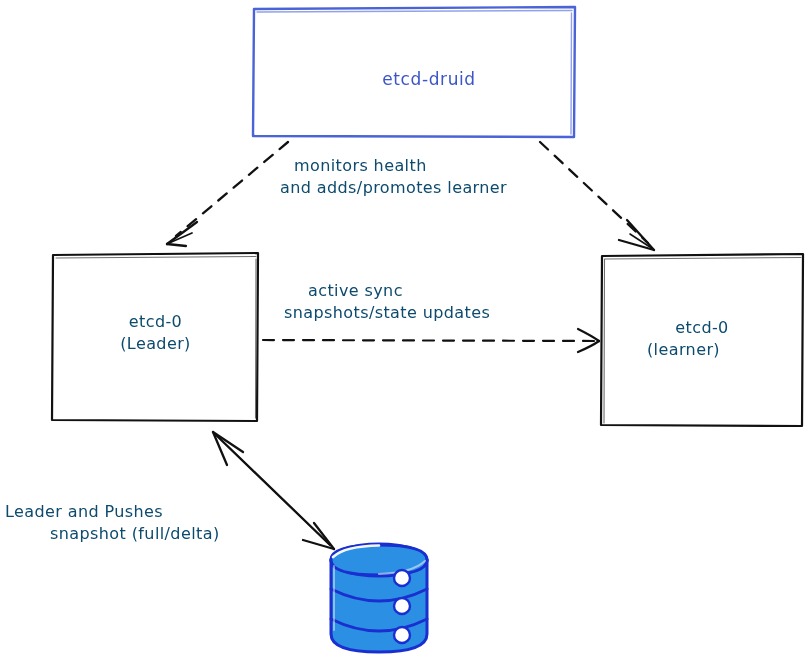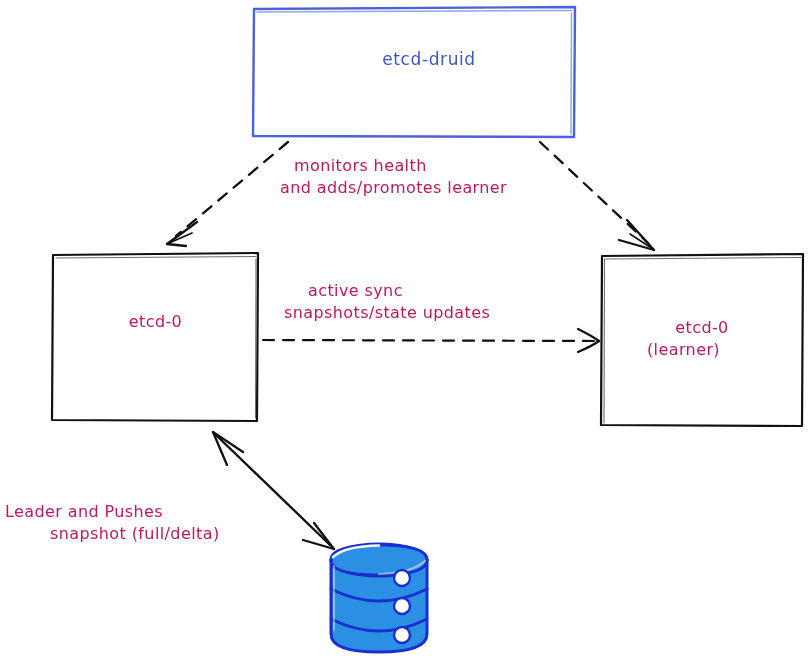--- a/index.html
+++ b/index.html
@@ -24,21 +24,21 @@
     top: 0;
     width: 811px;
     height: 657px;
     overflow: visible;
   }
   .hand-text {
     position: absolute;
     font-family: "DejaVu Sans", sans-serif;
     font-size: 16px;
     line-height: 21px;
-    color: #be185d;
+    color: #0c4a6e;
     white-space: pre;
     letter-spacing: 0.4px;
     -webkit-font-smoothing: antialiased;
   }
   .node-label {
     text-align: center;
     font-size: 16px;
     line-height: 22px;
   }
   .druid-label {
@@ -120,26 +120,27 @@
 
       <path d="M334,566 L334,630" fill="none" stroke="#ffffff" stroke-width="2" stroke-linecap="round" opacity="0.45"></path>
 
       <circle cx="402" cy="578" r="8" fill="#ffffff" stroke="#1A2FD0" stroke-width="2.4"></circle>
       <circle cx="402" cy="606" r="8" fill="#ffffff" stroke="#1A2FD0" stroke-width="2.4"></circle>
       <circle cx="402" cy="635" r="8" fill="#ffffff" stroke="#1A2FD0" stroke-width="2.4"></circle>
     </g>
 
   </svg>
 
-  <div class="hand-text node-label druid-label" style="left:253px; top:48px; width:352px;">etcd-druid</div>
+  <div class="hand-text node-label druid-label" style="left:253px; top:68px; width:352px;">etcd-druid</div>
 
   <div class="hand-text edge-label" style="left:294px; top:155px;">monitors health</div>
   <div class="hand-text edge-label" style="left:280px; top:177px;">and adds/promotes learner</div>
 
   <div class="hand-text node-label" style="left:53px; top:311px; width:205px;">etcd-0</div>
+  <div class="hand-text node-label" style="left:53px; top:333px; width:205px;">(Leader)</div>
 
   <div class="hand-text node-label" style="left:601px; top:317px; width:202px;">etcd-0</div>
   <div class="hand-text node-label" style="left:601px; top:339px; width:165px;">(learner)</div>
 
   <div class="hand-text edge-label" style="left:300px; top:280px;margin-left:8px;">active sync</div>
   <div class="hand-text edge-label" style="left:284px; top:302px;">snapshots/state updates</div>
 
   <div class="hand-text edge-label" style="left:5px; top:501px;">Leader and Pushes</div>
   <div class="hand-text edge-label" style="left:5px; top:523px;margin-left:45px;">snapshot (full/delta)</div>
 

